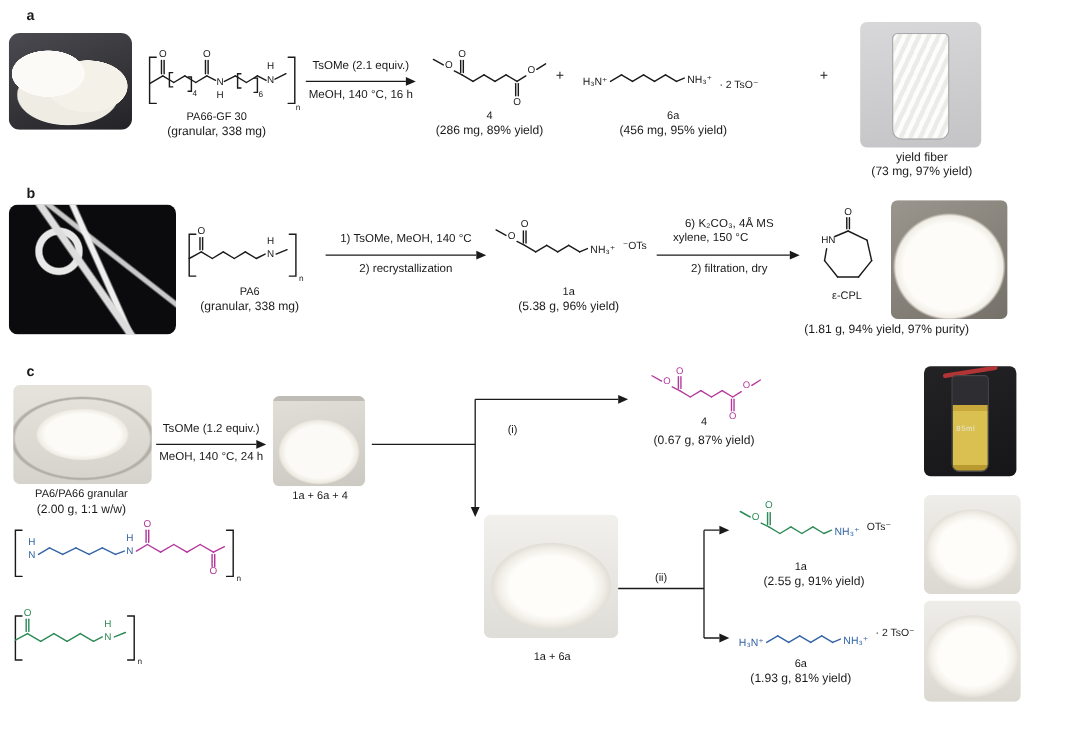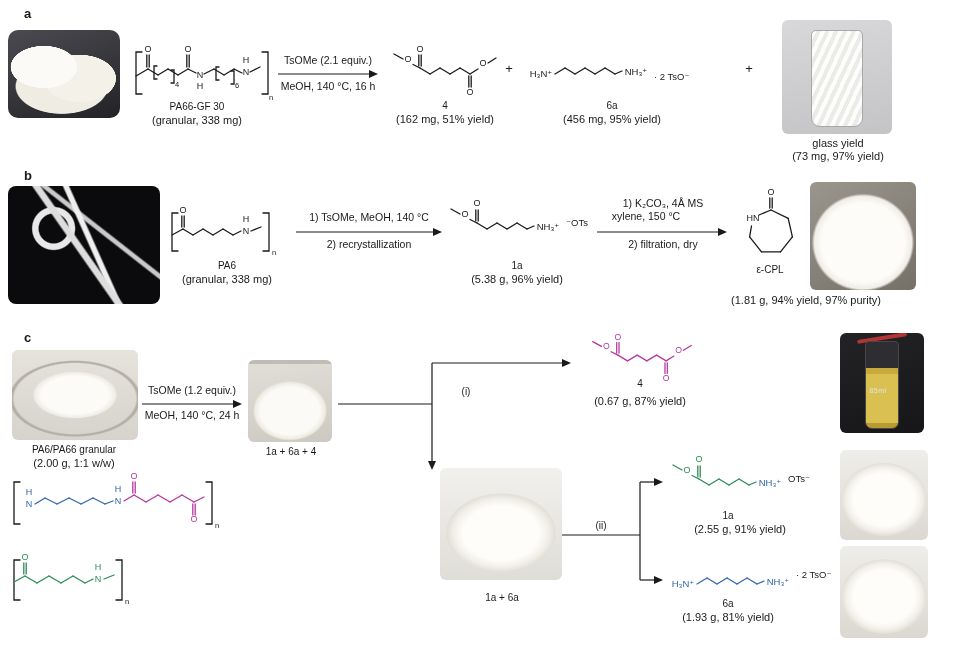--- a/index.html
+++ b/index.html
@@ -135,21 +135,21 @@
       <line x1="60" y1="32" x2="70" y2="26"></line>
       <line x1="70" y1="26" x2="80" y2="32"></line>
     <line x1="78.8" y1="34" x2="78.8" y2="45"></line>
       <line x1="81.2" y1="34" x2="81.2" y2="45"></line>
     <text x="80" y="53">O</text>
     <line x1="80" y1="32" x2="88" y2="27"></line>
     <text x="93" y="24">O</text>
     <line x1="98" y1="21" x2="106" y2="16"></line>
   </svg>
   <div class="cap b" style="left:445px;top:100px">4</div>
-  <div class="cap" style="left:445px;top:113px">(162 mg, 51% yield)</div>
+  <div class="cap" style="left:445px;top:113px">(286 mg, 89% yield)</div>
 
   <div class="cap plus" style="left:509px;top:62px">+</div>
 
   <svg class="struct" style="left:526px;top:50px" width="172" height="42" viewBox="0 0 172 42">
     <text class="lg" x="15" y="27">H₃N⁺</text>
     <line x1="29" y1="24" x2="39" y2="18"></line>
       <line x1="39" y1="18" x2="49" y2="24"></line>
     <line x1="49" y1="24" x2="59" y2="18"></line>
       <line x1="59" y1="18" x2="69" y2="24"></line>
     <line x1="69" y1="24" x2="79" y2="18"></line>
@@ -159,21 +159,21 @@
     <text class="lg ts" x="128" y="30">· 2 TsO⁻</text>
   </svg>
   <div class="cap b" style="left:612px;top:100px">6a</div>
   <div class="cap" style="left:612px;top:113px">(456 mg, 95% yield)</div>
 
   <div class="cap plus" style="left:749px;top:62px">+</div>
 
   <div class="ph ph-a2" style="left:782px;top:20px;width:110px;height:114px">
     <div class="vialA"></div>
   </div>
-  <div class="cap" style="left:838px;top:137px">glass yield</div>
+  <div class="cap" style="left:838px;top:137px">yield fiber</div>
   <div class="cap" style="left:838px;top:150px">(73 mg, 97% yield)</div>
 
   <div class="ph ph-b1" style="left:8px;top:186px;width:152px;height:118px"></div>
 
   <svg class="struct" style="left:166px;top:203px" width="120" height="56" viewBox="0 0 120 56">
     <path d="M12,10 h-6 v38 h6"></path>
     <line x1="6" y1="32" x2="17" y2="26"></line>
     <line x1="15.8" y1="24" x2="15.8" y2="13"></line>
       <line x1="18.2" y1="24" x2="18.2" y2="13"></line>
     <text x="17" y="10">O</text>
@@ -215,21 +215,21 @@
     <text class="lg" x="102" y="34">NH₃⁺</text>
     <text class="lg" x="131" y="30">⁻OTs</text>
   </svg>
   <div class="cap b" style="left:517px;top:260px">1a</div>
   <div class="cap" style="left:517px;top:273px">(5.38 g, 96% yield)</div>
 
   <svg class="arr" style="left:597px;top:226px" width="130" height="12" viewBox="0 0 130 12">
     <line x1="0" y1="6" x2="121" y2="6"></line>
       <polygon points="121,2 130,6 121,10"></polygon>
   </svg>
-  <div class="cap cond" style="left:663px;top:197px">1) K₂CO₃, 4Å MS</div>
+  <div class="cap cond" style="left:663px;top:197px">6) K₂CO₃, 4Å MS</div>
   <div class="cap cond" style="left:646px;top:210px">xylene, 150 °C</div>
   <div class="cap cond" style="left:663px;top:238px">2) filtration, dry</div>
 
   <svg class="struct" style="left:734px;top:188px" width="72" height="74" viewBox="0 0 72 74">
     <line x1="37" y1="22" x2="54.2" y2="30.3"></line>
     <line x1="54.2" y1="30.3" x2="58.4" y2="48.9"></line>
     <line x1="58.4" y1="48.9" x2="46.5" y2="63.8"></line>
     <line x1="46.5" y1="63.8" x2="27.5" y2="63.8"></line>
     <line x1="27.5" y1="63.8" x2="15.6" y2="48.9"></line>
     <line x1="15.6" y1="48.9" x2="17.5" y2="38"></line>

